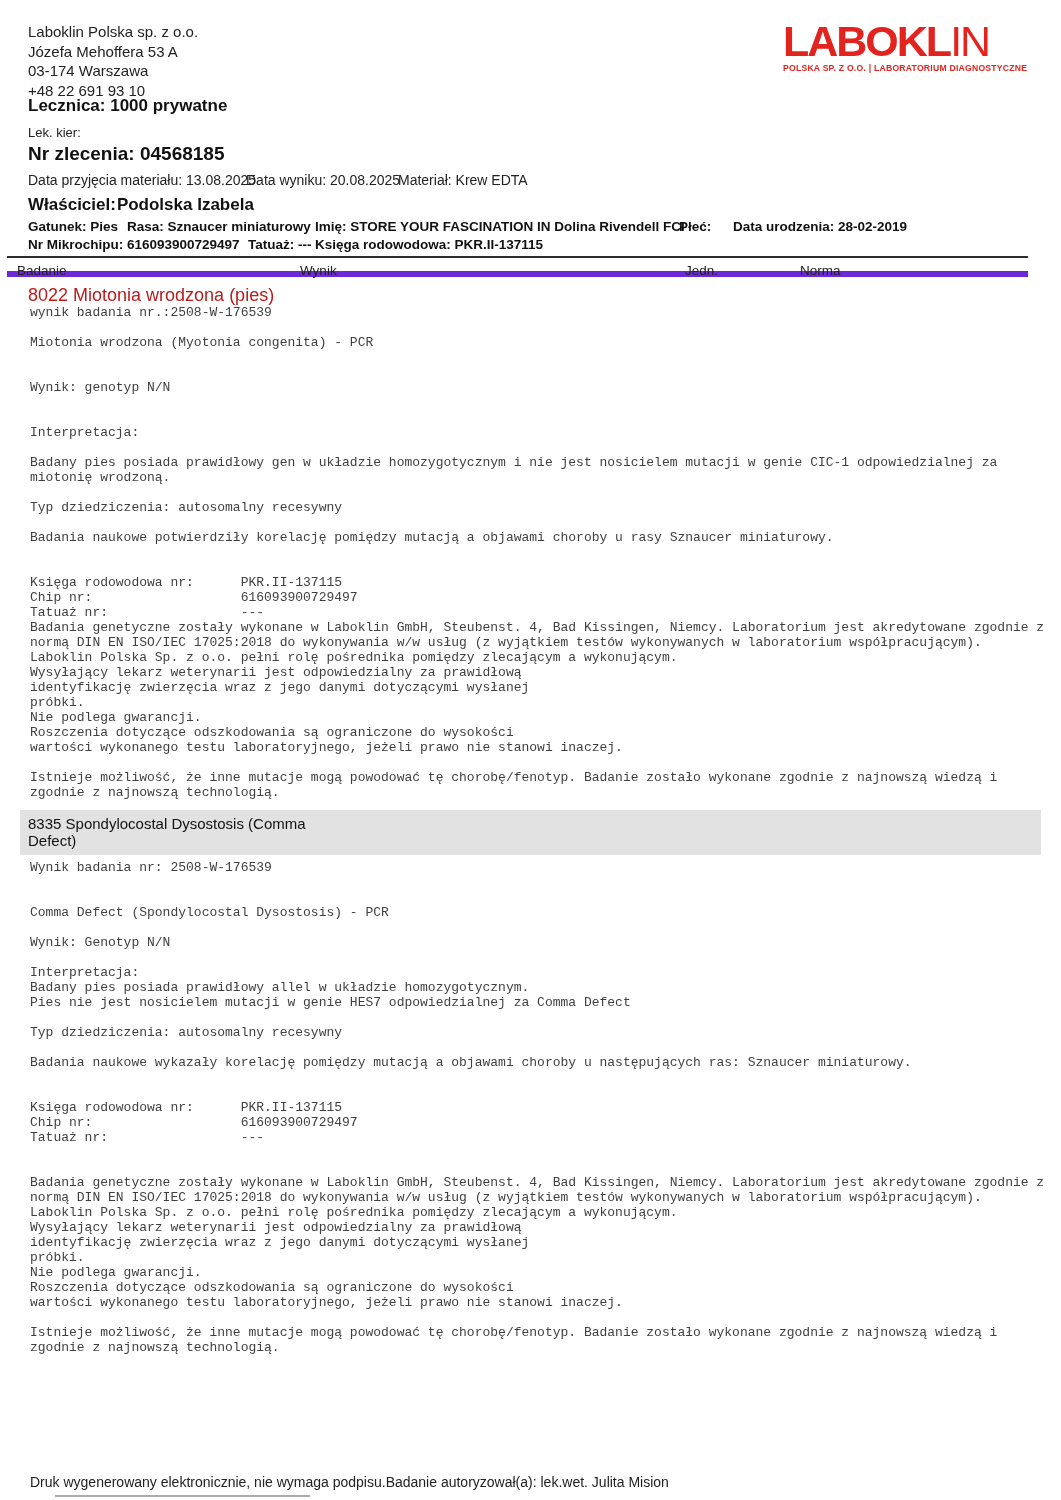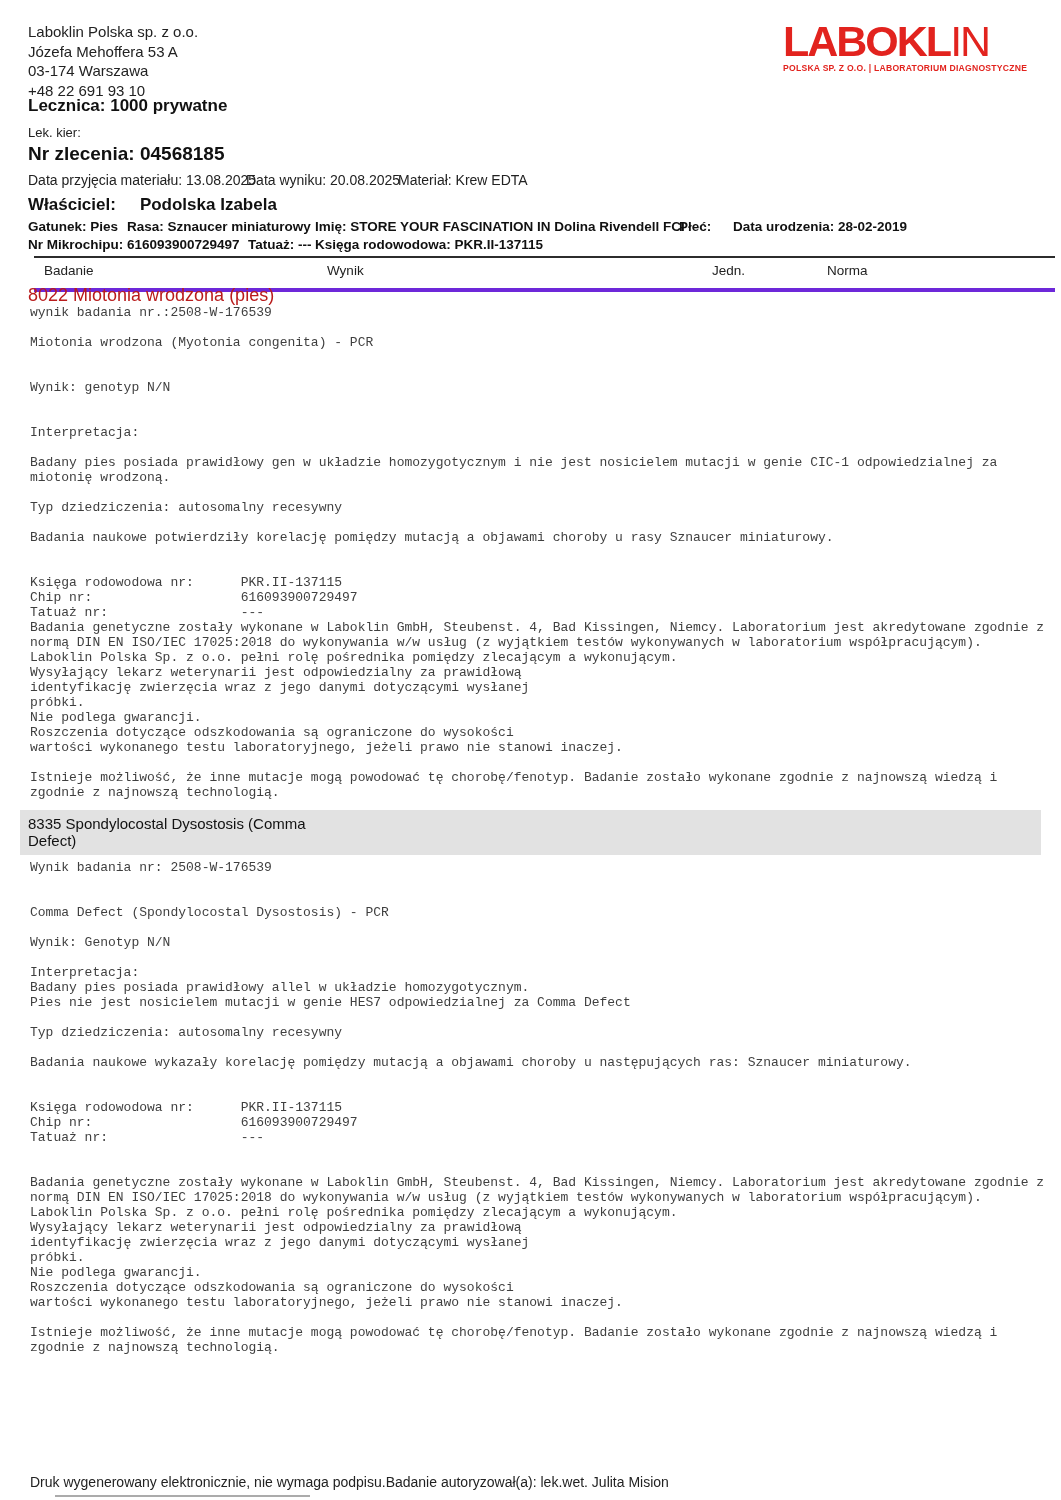--- a/index.html
+++ b/index.html
@@ -29,31 +29,31 @@
   .logo-sub {
     margin-top: 1px; font-size: 8.6px; font-weight: bold;
     letter-spacing: 0.25px; white-space: nowrap;
   }
   .clinic-line { position: absolute; left: 28px; top: 96px; font-size: 17px; font-weight: bold; color: #111; }
   .vet-line { position: absolute; left: 28px; top: 125px; font-size: 13px; color: #222; }
   .order-line { position: absolute; left: 28px; top: 143px; font-size: 19px; font-weight: bold; color: #111; }
   .data-row { position: absolute; left: 0; top: 172px; width: 100%; font-size: 14px; color: #222; height: 18px; }
   .data-row span { position: absolute; white-space: nowrap; }
   .owner-line { position: absolute; left: 28px; top: 195px; font-size: 17px; font-weight: bold; color: #111; }
-  .owner-line .owner-name { margin-left: 24px; }
+  .owner-line .owner-name { margin-left: 1px; }
   .pet-row { position: absolute; left: 0; width: 100%; font-size: 13.5px; font-weight: bold; color: #111; height: 17px; }
   .pet-row span { position: absolute; white-space: nowrap; }
   .pet-row-1 { top: 219px; }
   .pet-row-2 { top: 237px; }
   
   .table-header {
-    position: absolute; left: 34px; top: 256px; width: 1021px;
+    position: absolute; left: 7px; top: 256px; width: 1021px;
     border-top: 2px solid #2c2c2c;
-    border-bottom: 4px solid #6d28d9;
-    height: 36px;
+    border-bottom: 6px solid #6d28d9;
+    height: 21px;
   }
   .table-header span {
     position: absolute; top: 5px; font-size: 13.5px; color: #222; white-space: nowrap;
   }
   
   .section-title {
     position: absolute; left: 28px;
     font-size: 18px; color: #b91c1c;
   }
   .section-title-1 { top: 285px; }

